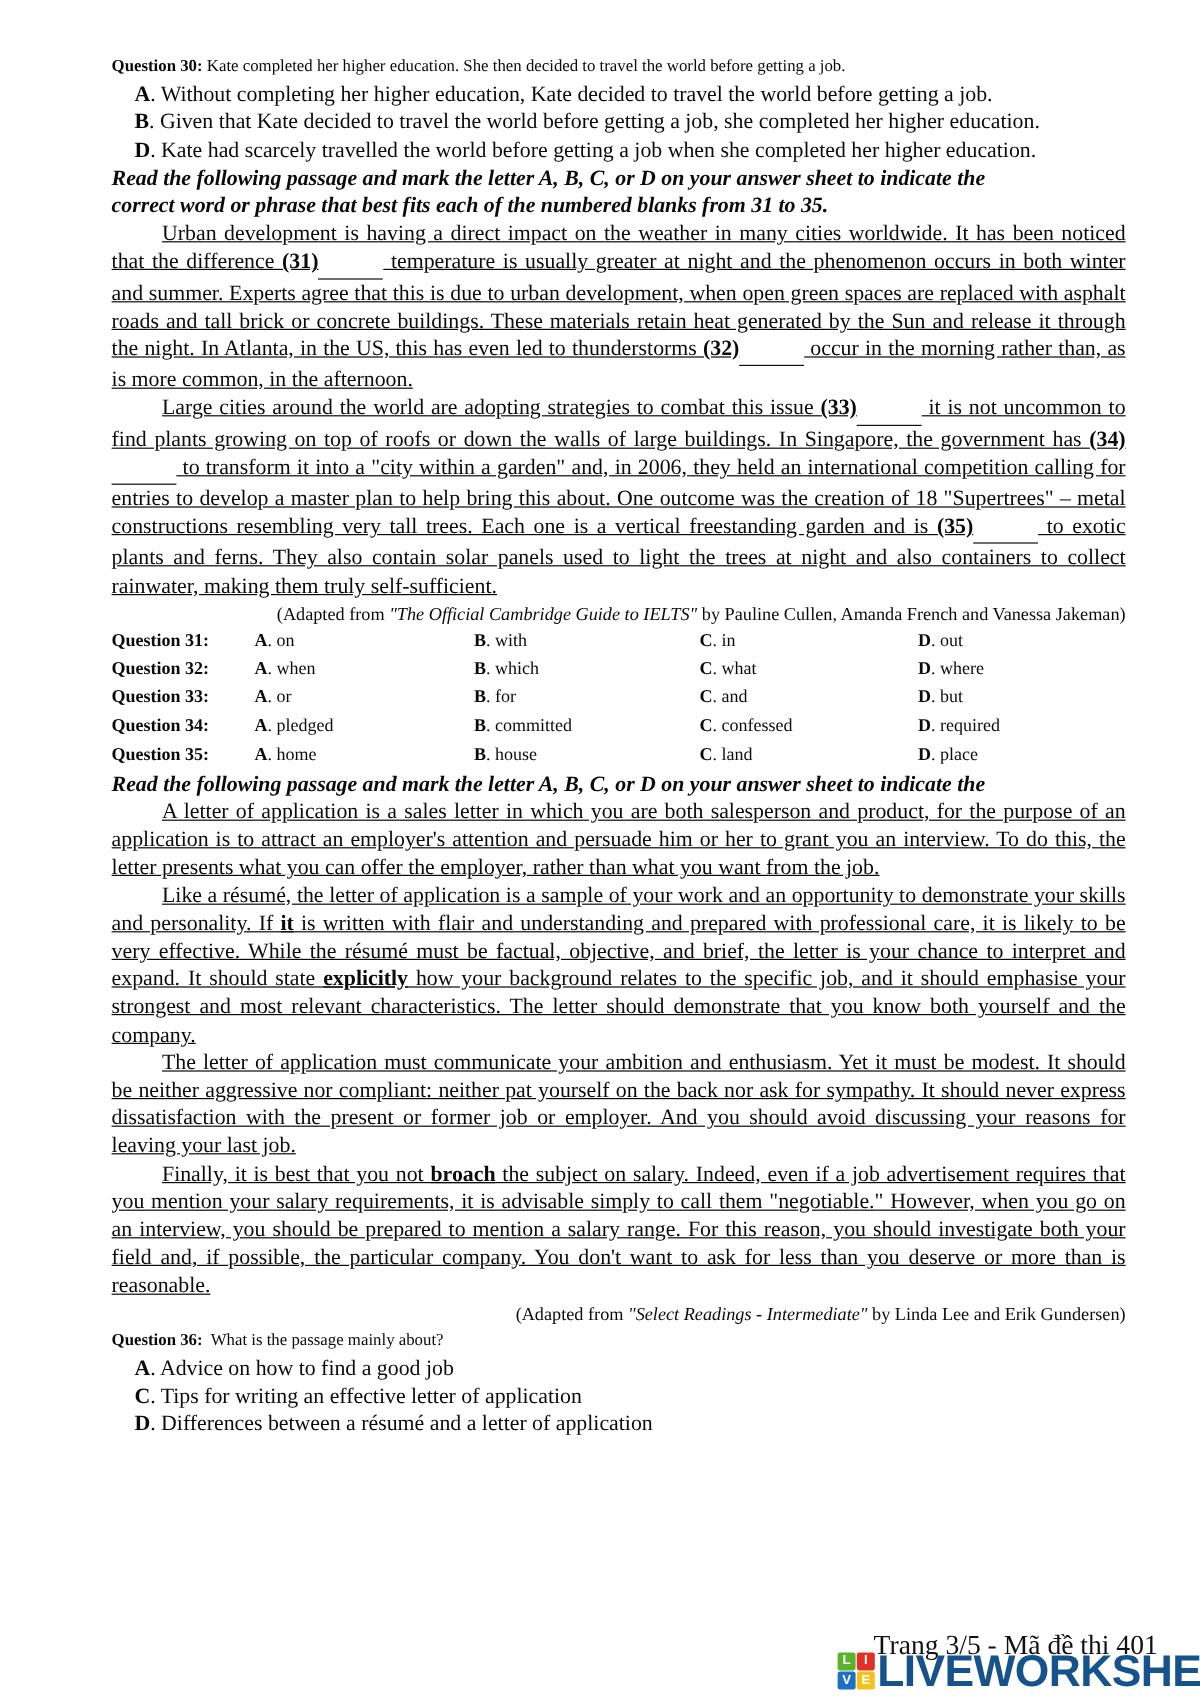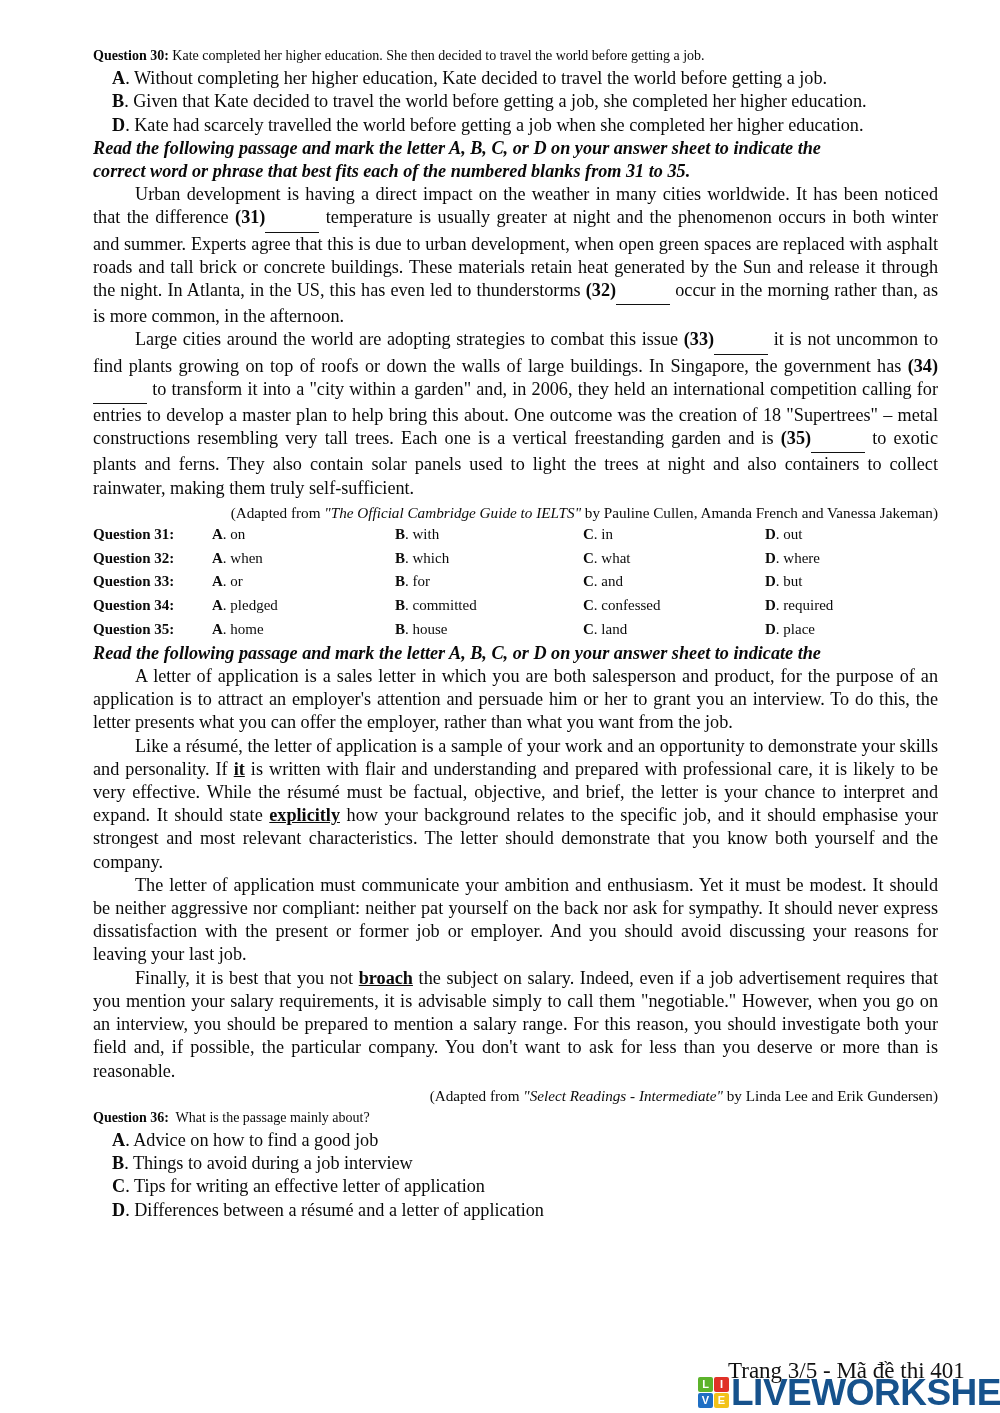--- a/index.html
+++ b/index.html
@@ -21,21 +21,21 @@
     top: 44px;
     width: 845px;
   }
   .para {
     font-size: 18.2px;
     line-height: 23.2px;
     text-align: justify;
     text-justify: inter-word;
     margin: 0;
   }
-  .para.indent { text-indent: 42px; }
+  .para.indent { text-indent: 42px; text-decoration: underline; }
   .q-stem {
     font-size: 14px;
     line-height: 23.2px;
     text-align: justify;
     margin: 0;
   }
   .q-label { font-weight: bold; }
   .opt {
     font-size: 18.2px;
     line-height: 23.2px;
@@ -206,21 +206,20 @@
 
   <p class="para indent"><span>Finally, it is best that you not </span><span class="bu">broach</span><span> the subject on salary. Indeed, even if a job advertisement requires that you mention your salary requirements, it is advisable simply to call them "negotiable." However, when you go on an interview, you should be prepared to mention a salary range. For this reason, you should investigate both your field and, if possible, the particular company. You don't want to ask for less than you deserve or more than is reasonable.</span></p>
 
   <p class="credit"><span>(Adapted from </span><span class="ital">"Select Readings - Intermediate"</span><span> by Linda Lee and Erik Gundersen)</span></p>
 
   <p class="q-stem">
     <span class="q-label">Question 36:</span>&nbsp;
     <span>What is the passage mainly about?</span>
   </p>
   <div class="opt"><span class="ltr">A</span>. <span>Advice on how to find a good job</span></div>
-  <div class="opt"><span class="ltr">B</span>. <span>Things to avoid during a job interview</span></div>
   <div class="opt"><span class="ltr">C</span>. <span>Tips for writing an effective letter of application</span></div>
   <div class="opt"><span class="ltr">D</span>. <span>Differences between a résumé and a letter of application</span></div>
 
 </div>
 
 <div class="footer">
   <div class="pagenum">Trang 3/5 - Mã đề thi 401</div>
   <div class="lw-logo">
     <div class="lw-mark">
       <span class="lw-l">L</span>

